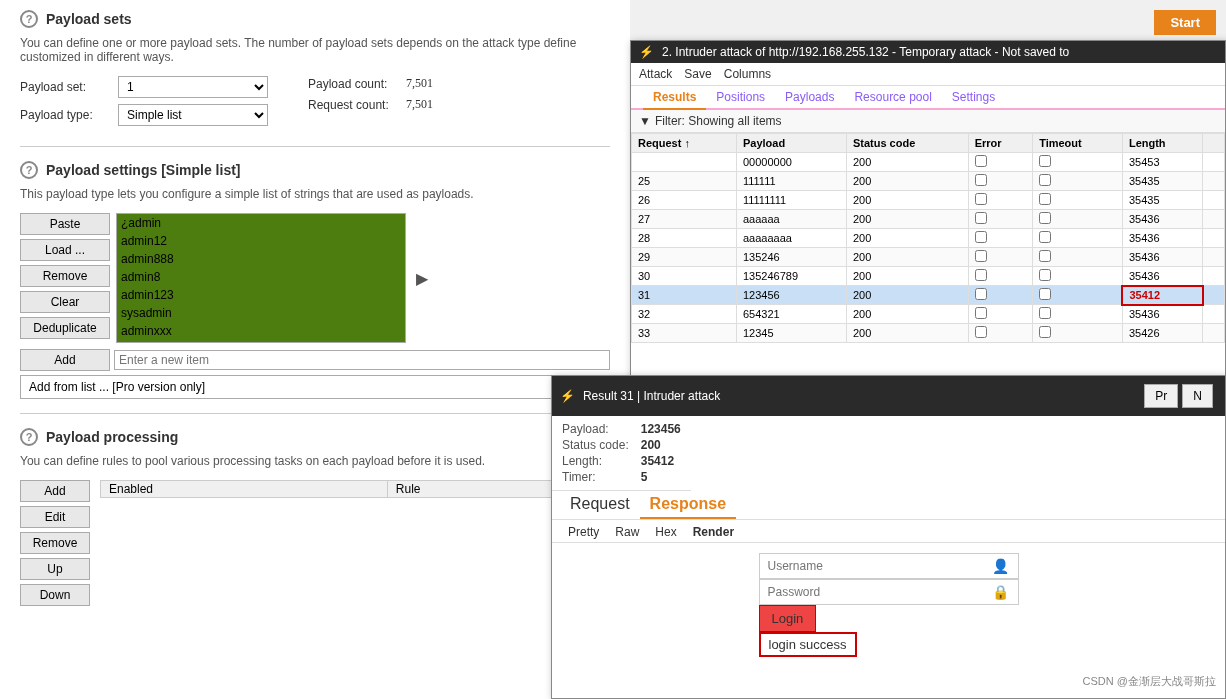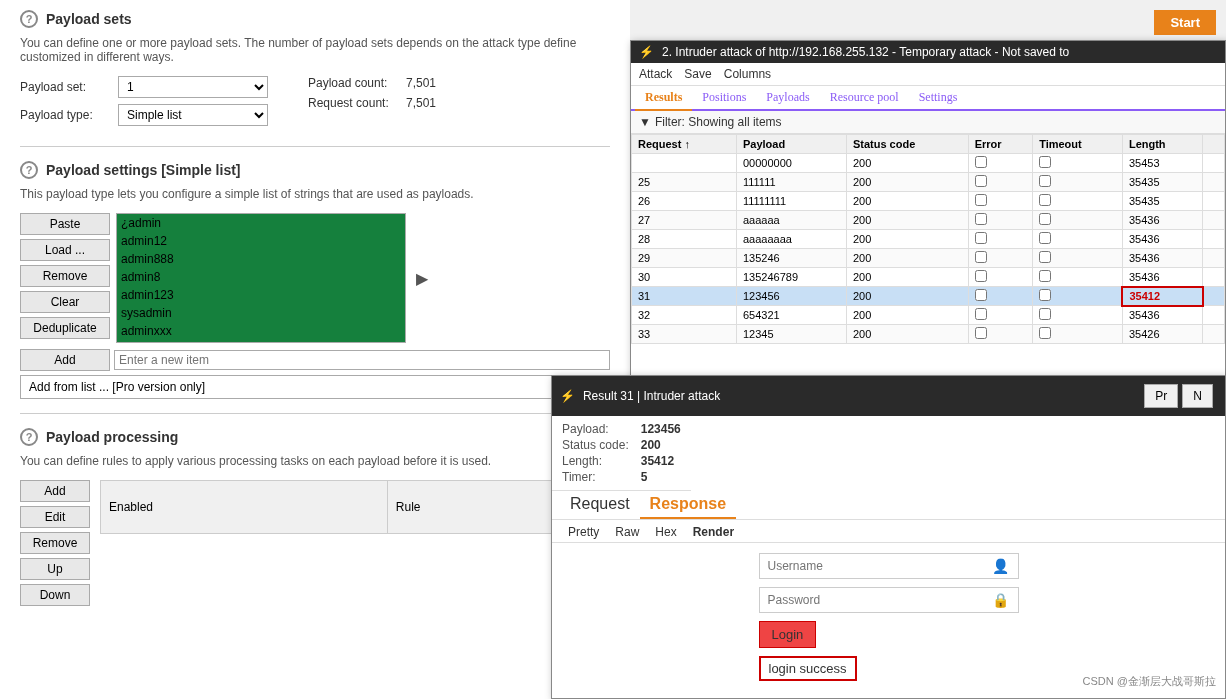--- a/index.html
+++ b/index.html
@@ -38,21 +38,21 @@
     .form-row { display: flex; align-items: center; margin-bottom: 6px; gap: 8px; }
     .form-label { font-size: 12px; color: #333; min-width: 90px; }
     .form-select {
       border: 1px solid #aaa;
       background: #fff;
       padding: 2px 4px;
       font-size: 12px;
       width: 150px;
       cursor: pointer;
     }
-    .form-value { font-size: 12px; color: #333; }
+    .form-value { font-size: 12px; color: #333; font-family: Liberation Serif, serif; }
 
     .two-col { display: flex; gap: 40px; margin-bottom: 10px; }
 
     .list-area-container {
       display: flex;
       gap: 6px;
       margin-top: 8px;
     }
 
     .btn-col {
@@ -65,21 +65,21 @@
       padding: 3px 6px;
       border: 1px solid #aaa;
       background: #e8e8e8;
       cursor: pointer;
       font-size: 12px;
       text-align: center;
     }
 
     .list-area {
       border: 1px solid #aaa;
-      background: #15803d;
+      background: #4d7c0f;
       width: 290px;
       height: 130px;
       overflow-y: auto;
       font-size: 12px;
     }
     .list-area .list-item {
       padding: 2px 4px;
       cursor: default;
     }
 
@@ -133,21 +133,21 @@
 
     
     .processing-table {
       border: 1px solid #aaa;
       width: 100%;
       border-collapse: collapse;
     }
     .processing-table th {
       background: #f0f0f0;
       border: 1px solid #ccc;
-      padding: 19px 8px;
+      padding: 1px 8px;
       font-weight: normal;
       text-align: left;
     }
 
     .proc-btn-col {
       display: flex;
       flex-direction: column;
       gap: 4px;
       margin-right: 4px;
     }
@@ -197,25 +197,24 @@
       flex-shrink: 0;
     }
     .attack-menubar span {
       cursor: pointer;
       font-size: 12px;
       color: #333;
     }
 
     .attack-tabs {
       display: flex;
-      border-bottom: 2px solid #8b5cf6;
-      padding: 0 4px;
+      border-bottom: 2px solid #f9a8d4;
+      padding: 0 12px;
       flex-shrink: 0;
       background: #fff;
-      font-family: Liberation Serif, serif;
     }
     .attack-tab {
       padding: 4px 10px;
       cursor: pointer;
       font-size: 12px;
       color: #8b5cf6;
       border-bottom: 2px solid transparent;
       margin-bottom: -2px;
     }
     .attack-tab.active {
@@ -347,21 +346,20 @@
     .render-area {
       flex: 1;
       overflow-y: auto;
       padding: 10px;
       background: #fff;
     }
 
     .login-form {
       display: flex;
       flex-direction: column;
-      gap: 8px;
       max-width: 260px;
       margin: 0 auto;
     }
 
     .login-input-row {
       display: flex;
       align-items: center;
       border: 1px solid #ccc;
       padding: 4px 8px;
       background: #fff;
@@ -507,21 +505,21 @@
       <option>Add from list ... [Pro version only]</option>
     </select>
   </div>
 
   <hr class="divider">
 
   <div class="section-header">
     <div class="question-icon">?</div>
     <span>Payload processing</span>
   </div>
-  <div class="section-desc">You can define rules to apply various processing tasks on each payload before it is used.</div>
+  <div class="section-desc">You can define rules to pool various processing tasks on each payload before it is used.</div>
 
   <div style="display:flex; gap:6px; margin-top:8px;">
     <div class="proc-btn-col">
       <button>Add</button>
       <button>Edit</button>
       <button>Remove</button>
       <button>Up</button>
       <button>Down</button>
     </div>
     <div style="flex:1;">

